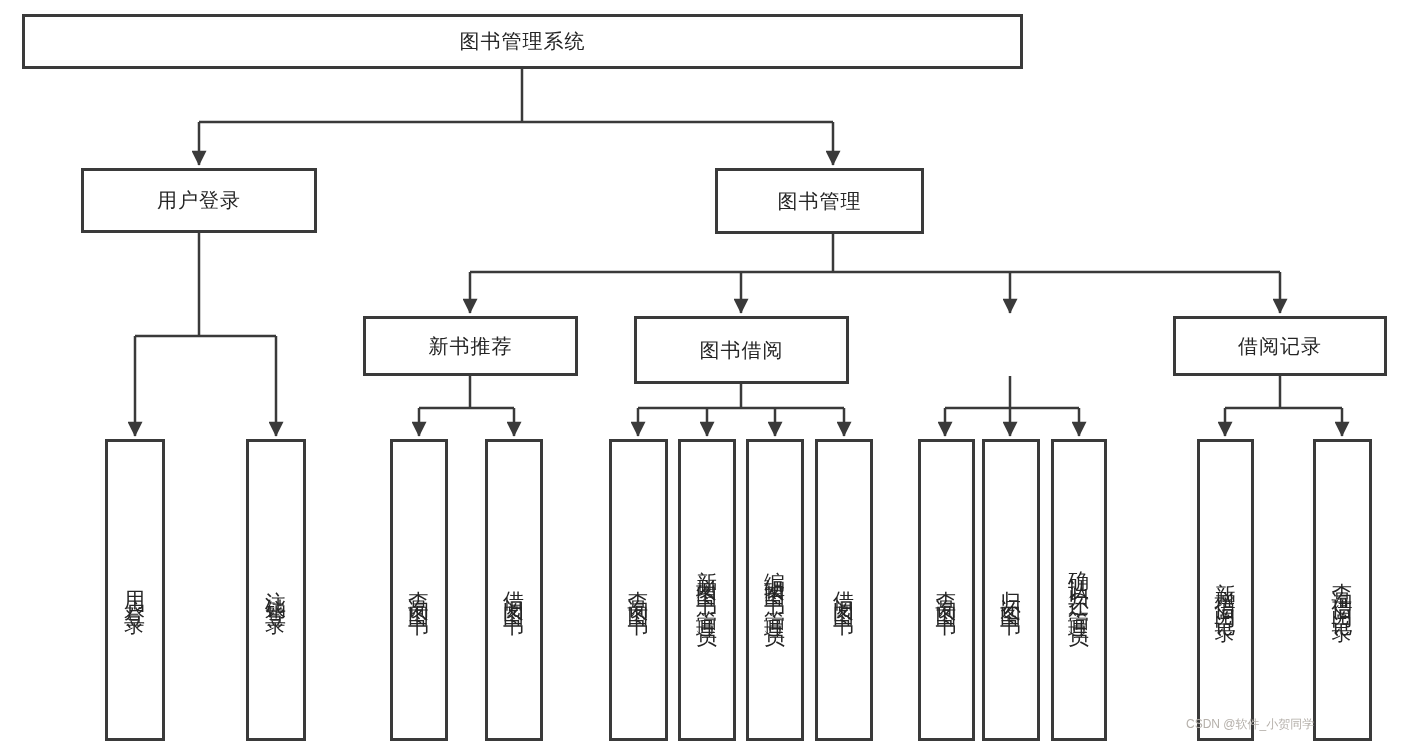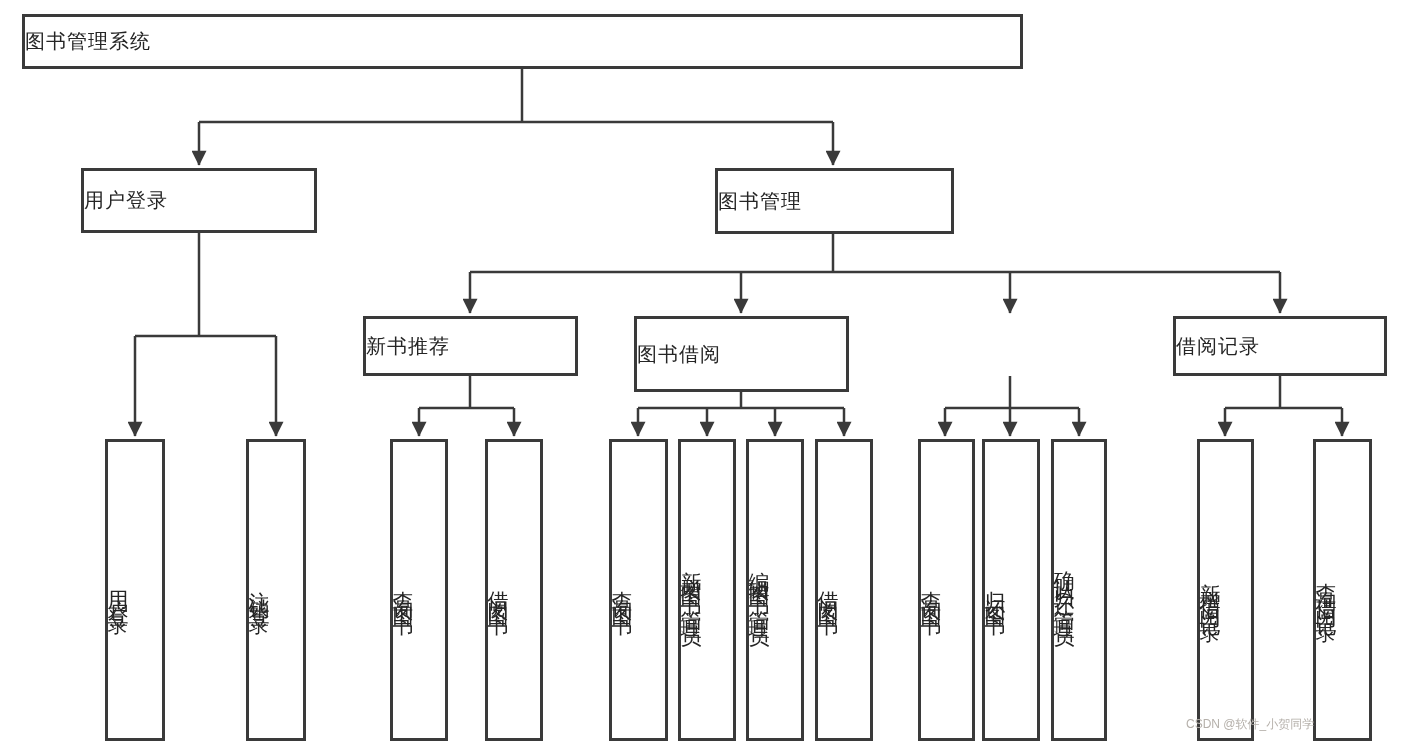--- a/index.html
+++ b/index.html
@@ -17,21 +17,21 @@
     left: 0; top: 0;
     width: 1405px; height: 747px;
   }
   .node {
     position: absolute;
     box-sizing: border-box;
     background: #ffffff;
     border: 3px solid #3a3a3a;
     display: flex;
     align-items: center;
-    justify-content: flex-start;
+    justify-content: center;
   }
   .h-node .lbl {
     font-size: 20px;
     letter-spacing: 1px;
     white-space: nowrap;
     color: #252525;
   }
   .v-node .lbl {
     writing-mode: vertical-rl;
     text-orientation: mixed;
@@ -102,28 +102,28 @@
     <path d="M1342,408 L1342,436" marker-end="url(#arrow)"></path>
   </svg>
 
   <div class="node h-node" style="left:22px; top:14px; width:1001px; height:55px;">
     <span class="lbl">图书管理系统</span>
   </div>
 
   <div class="node h-node" style="left:81px; top:168px; width:236px; height:65px;">
     <span class="lbl">用户登录</span>
   </div>
-  <div class="node h-node" style="left:715px; top:168px; width:239px; height:66px;">
+  <div class="node h-node" style="left:715px; top:168px; width:209px; height:66px;">
     <span class="lbl">图书管理</span>
   </div>
 
   <div class="node h-node" style="left:363px; top:316px; width:215px; height:60px;">
     <span class="lbl">新书推荐</span>
   </div>
-  <div class="node h-node" style="left:634px; top:316px; width:215px; height:76px;">
+  <div class="node h-node" style="left:634px; top:316px; width:215px; height:68px;">
     <span class="lbl">图书借阅</span>
   </div>
   <div class="node h-node" style="left:1173px; top:316px; width:214px; height:60px;">
     <span class="lbl">借阅记录</span>
   </div>
 
   <div class="node v-node" style="left:105px; top:439px; width:60px; height:302px;">
     <span class="lbl">用户登录</span>
   </div>
   <div class="node v-node" style="left:246px; top:439px; width:60px; height:302px;">

